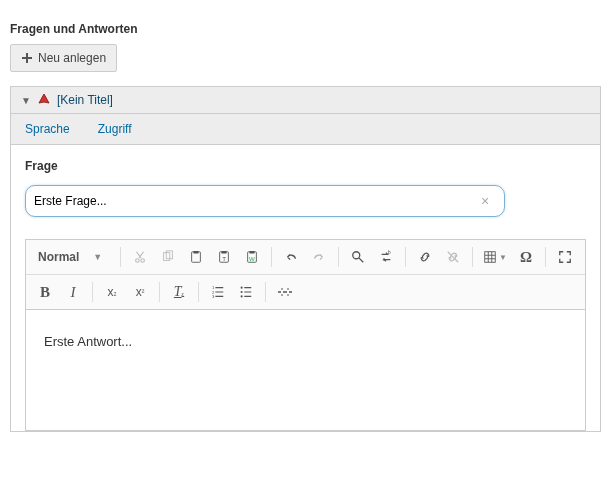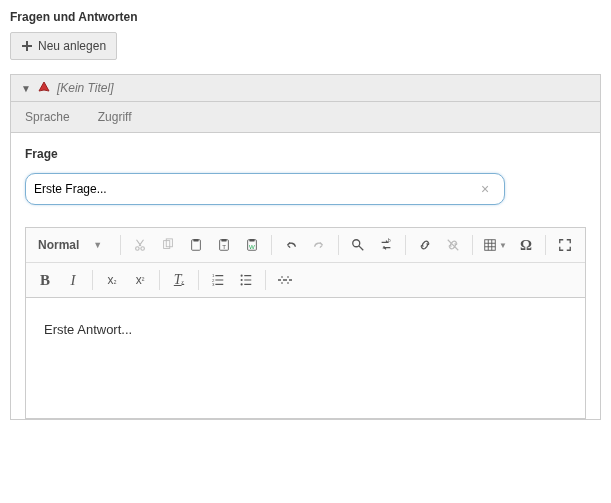--- a/index.html
+++ b/index.html
@@ -1,26 +1,26 @@
 <!DOCTYPE html>
 <html><head>
 <meta charset="utf-8">
 <style>
 * { box-sizing: border-box; margin: 0; padding: 0; }
 body { font-family: Verdana, Arial, sans-serif; font-size: 12px; color: #333; background: #fff; width: 611px; }
 .section { padding: 10px 10px 0 10px; }
-.section-title { font-weight: bold; margin-bottom: 8px; }
+.section-title { font-weight: bold; margin-bottom: 8px; margin-top: 12px; }
 .btn { display: inline-flex; align-items: center; gap: 5px; padding: 6px 10px; background: #eee; border: 1px solid #ccc; border-radius: 2px; cursor: pointer; font-size: 12px; color: #444; }
 .panel { margin: 14px 10px 0 10px; border: 1px solid #ccc; background: #ededed; }
 .panel-header { display: flex; align-items: center; gap: 6px; padding: 6px 10px; border-bottom: 1px solid #ccc; }
 .panel-header .caret { font-size: 10px; color: #666; cursor: pointer; }
-.panel-header .titletext { font-style: italic; color: #737373; }
+.panel-header .titletext { color: #0c4a6e; }
 .flag { width: 14px; height: 14px; display: inline-block; }
 .tabs { display: flex; background: #ededed; }
-.tab { padding: 8px 14px; cursor: pointer; color: #737373; border-bottom: 1px solid #ccc; }
+.tab { padding: 8px 14px; cursor: pointer; color: #0369a1; border-bottom: 1px solid #ccc; }
 .tab.active { background: #fff; border: 1px solid #ccc; border-bottom: 1px solid #fff; color: #333; border-top: 1px solid #ccc; }
 .tabs .filler { flex: 1; border-bottom: 1px solid #ccc; }
 .panel-body { background: #fff; padding: 14px 14px 0 14px; }
 .field-label { font-weight: bold; margin-bottom: 12px; }
 .input-wrap { position: relative; margin-bottom: 22px; }
 .text-input { width: 480px; padding: 8px 28px 8px 8px; border: 1px solid #7db1d4; border-radius: 10px; font-size: 12px; box-shadow: 0 0 3px rgba(100,160,210,.4); }
 .clear-x { position: absolute; left: 456px; top: 50%; transform: translateY(-50%); color: #aaa; cursor: pointer; font-size: 14px; }
 .editor { border: 1px solid #ccc; }
 .toolbar { background: #fafafa; border-bottom: 1px solid #ddd; padding: 4px 6px; display: flex; flex-wrap: wrap; align-items: center; gap: 2px; }
 .tb-btn { width: 26px; height: 26px; display: inline-flex; align-items: center; justify-content: center; cursor: pointer; color: #555; border-radius: 2px; font-size: 14px; }

